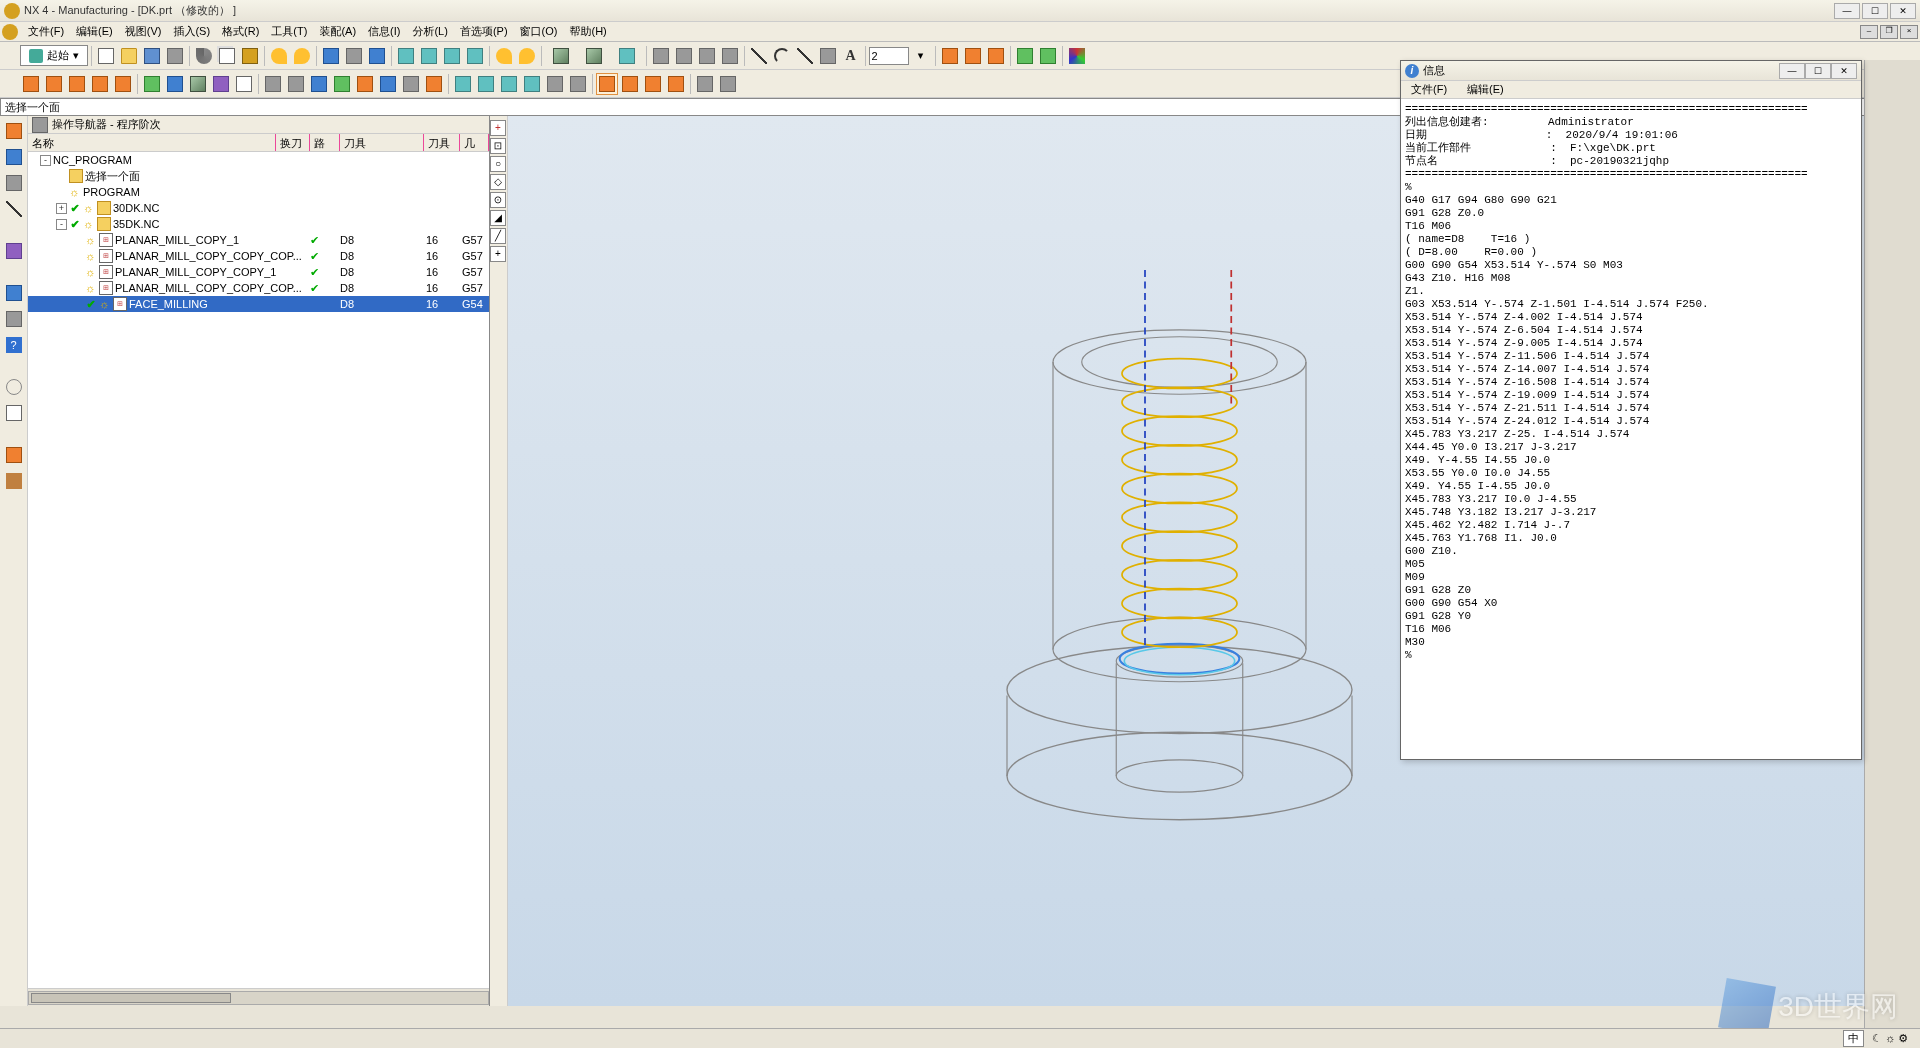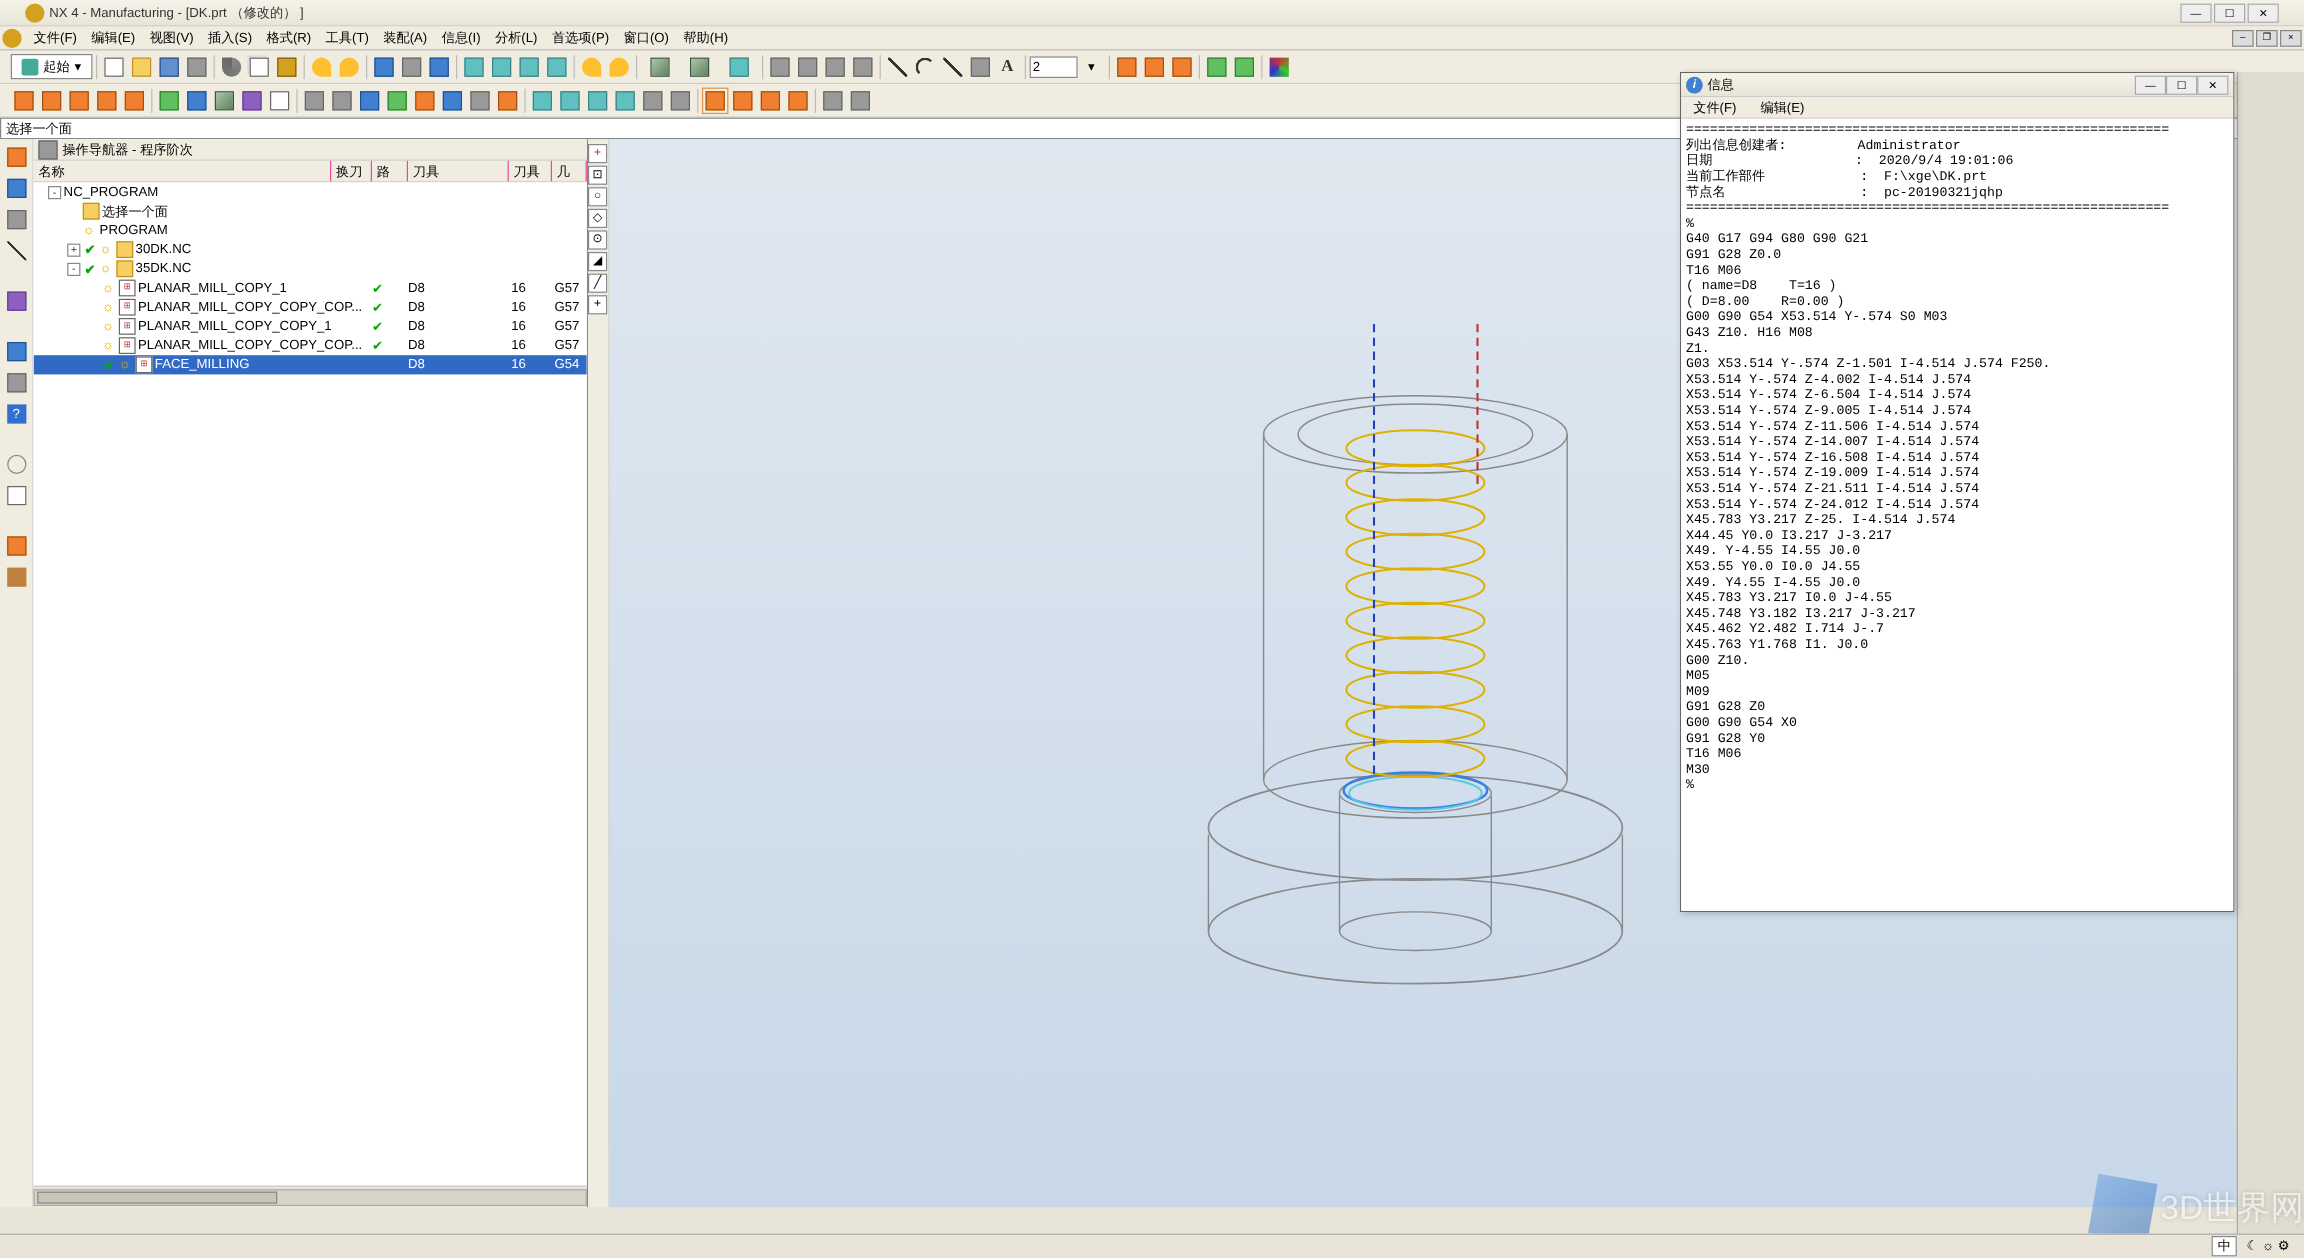--- a/index.html
+++ b/index.html
@@ -1,33 +1,33 @@
 <!DOCTYPE html>
 <html><head>
 <meta charset="utf-8">
 <style>
 * { margin: 0; padding: 0; box-sizing: border-box; font-family: "Microsoft YaHei", "SimSun", Arial, sans-serif; font-size: 11px; }
 body { background: #e8e4d8; width: 1920px; height: 1048px; overflow: hidden; position: relative; }
 
 
-.titlebar { height: 22px; background: linear-gradient(#f5f3e8, #e8e4d8); display: flex; align-items: center; padding: 0 21px; border-bottom: 1px solid #ccc; }
+.titlebar { height: 22px; background: linear-gradient(#f5f3e8, #e8e4d8); display: flex; align-items: center; padding: 0 4px; border-bottom: 1px solid #ccc; }
 .titlebar-icon { width: 16px; height: 16px; background: #d4a020; border-radius: 50%; margin-right: 4px; }
 .titlebar-text { flex: 1; color: #333; }
 .win-controls { display: flex; gap: 2px; }
 .win-btn { width: 26px; height: 16px; border: 1px solid #aaa; background: #eee; display: flex; align-items: center; justify-content: center; font-size: 9px; }
 
 
 .menubar { height: 20px; background: #f0ece0; border-bottom: 1px solid #bbb; display: flex; align-items: center; padding-left: 2px; position: relative; }
 .menubar-icon { width: 16px; height: 16px; background: #d4a020; border-radius: 50%; margin-right: 4px; }
 .menu-item { padding: 2px 6px; cursor: pointer; }
 .mdi-controls { position: absolute; right: 2px; display: flex; gap: 2px; }
 .mdi-btn { width: 18px; height: 14px; border: 1px solid #888; background: #ddd; font-size: 8px; text-align: center; }
 
 
-.toolbar { height: 28px; background: #f0ece0; border-bottom: 1px solid #ccc; display: flex; align-items: center; padding: 0 9px; gap: 1px; }
+.toolbar { height: 28px; background: #f0ece0; border-bottom: 1px solid #ccc; display: flex; align-items: center; padding: 0 20px; gap: 1px; }
 .tb-btn { width: 22px; height: 22px; border: 1px solid transparent; display: flex; align-items: center; justify-content: center; position: relative; }
 .tb-btn.wide { width: 32px; }
 .tb-sep { width: 1px; height: 20px; background: #bbb; margin: 0 2px; }
 .tb-start { padding: 2px 8px; border: 1px solid #888; background: #fff; display: flex; align-items: center; gap: 4px; }
 .tb-start-icon { width: 14px; height: 14px; background: #4a9; border-radius: 2px; }
 .tb-input { width: 40px; height: 18px; border: 1px solid #888; background: #fff; padding: 0 2px; }
 
 
 .ico { width: 16px; height: 16px; display: block; }
 .ico-doc { background: #fff; border: 1px solid #666; }
@@ -94,21 +94,21 @@
 .info-title { height: 20px; background: linear-gradient(#f5f3e8, #e8e4d8); display: flex; align-items: center; padding: 0 4px; border-bottom: 1px solid #ccc; }
 .info-title-icon { width: 14px; height: 14px; background: #4080d0; border-radius: 50%; margin-right: 4px; color: #fff; font-style: italic; font-weight: bold; text-align: center; line-height: 14px; font-size: 10px; }
 .info-title-text { flex: 1; }
 .info-menu { height: 18px; background: #f0ece0; border-bottom: 1px solid #ccc; display: flex; align-items: center; padding: 0 4px; gap: 8px; }
 .info-body { flex: 1; background: #fff; padding: 4px; font-family: "Courier New", monospace; font-size: 11px; white-space: pre; overflow: auto; line-height: 13px; }
 
 
 .right-strip { position: absolute; right: 0; top: 60px; width: 56px; height: calc(100% - 80px); background: #e0dcd0; border-left: 1px solid #aaa; }
 
 
-.watermark { position: absolute; right: 0; bottom: 16px; opacity: 0.5; display: flex; align-items: center; gap: 6px; }
+.watermark { position: absolute; right: 22px; bottom: 16px; opacity: 0.5; display: flex; align-items: center; gap: 6px; }
 .watermark-cube { width: 50px; height: 50px; background: linear-gradient(135deg, #60a0e0, #2060c0); transform: rotate(10deg); }
 .watermark-text { font-size: 28px; color: #fff; text-shadow: 0 0 4px rgba(0,0,0,0.4); }
 
 
 .bottom-bar { position: absolute; bottom: 0; left: 0; right: 0; height: 20px; background: #e8e4d8; border-top: 1px solid #aaa; display: flex; align-items: center; justify-content: flex-end; gap: 4px; padding-right: 8px; }
 .bb-item { padding: 0 4px; }
 </style>
 </head>
 <body>
 

